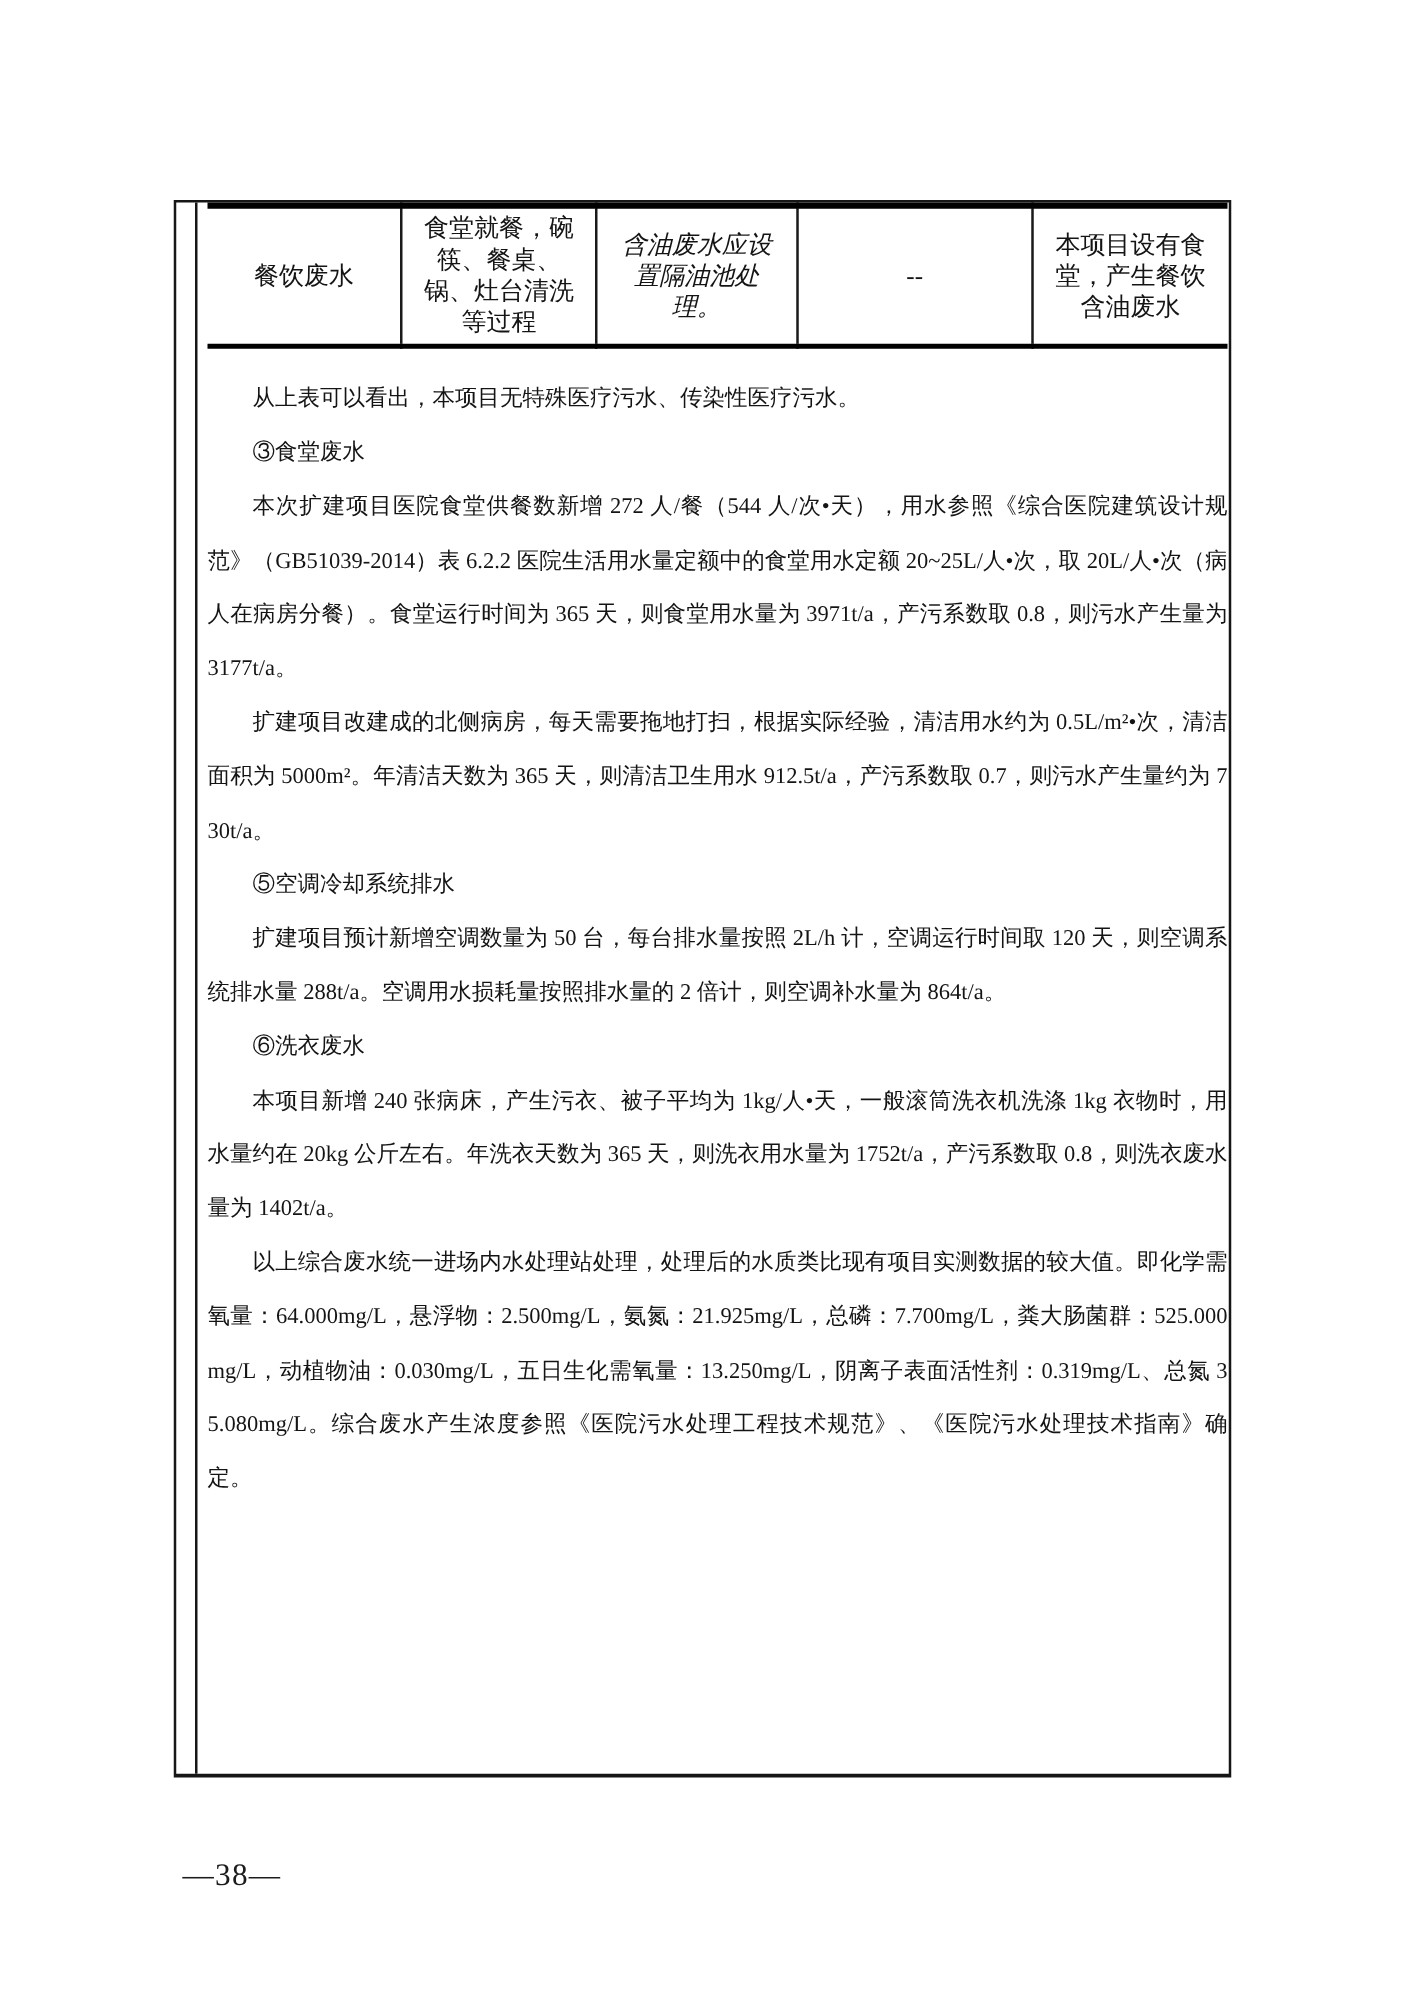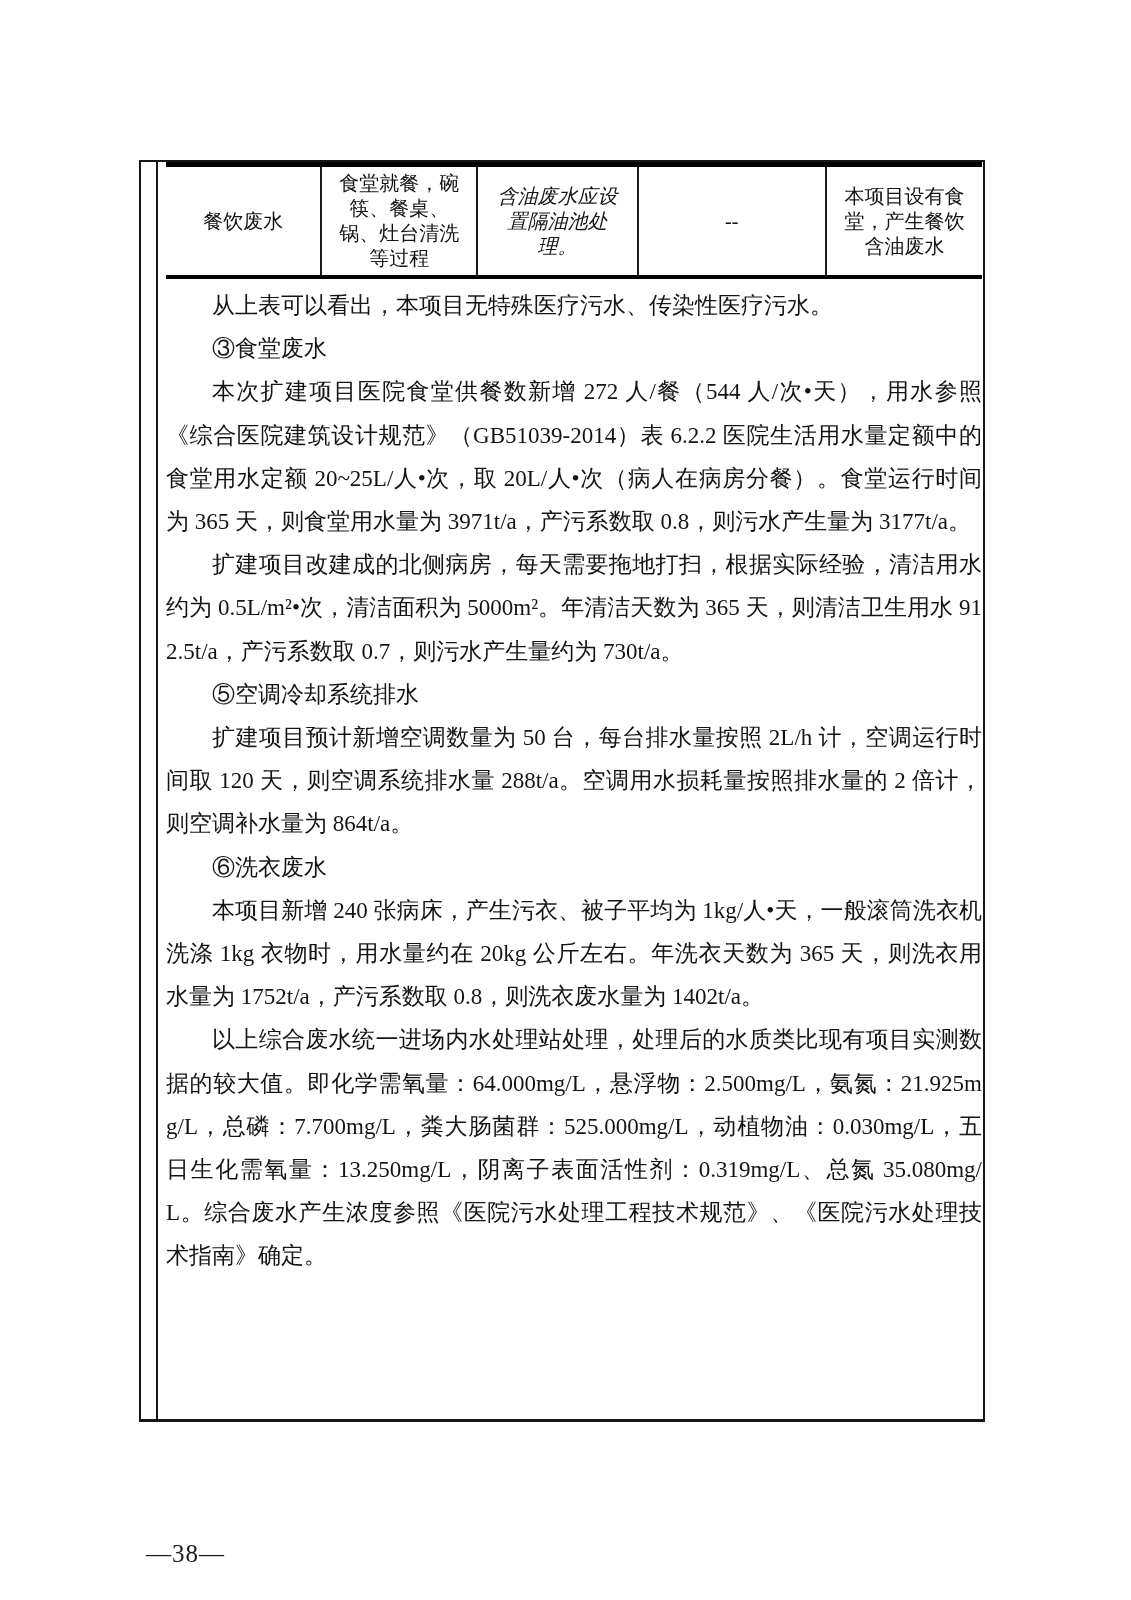--- a/index.html
+++ b/index.html
@@ -65,34 +65,34 @@
   }
   .water-table td:first-child { border-left: none; }
   .water-table .c1 { width: 19.0%; }
   .water-table .c2 { width: 18.9%; }
   .water-table .c3 { width: 19.6%; font-style: italic; }
   .water-table .c4 { width: 23.4%; }
   .water-table .c5 { width: 19.1%; }
 
   
   .body-text {
-    padding-top: 5px;
-    font-size: 23px;
+    padding-top: 18px;
+    font-size: 18px;
   }
   .body-text p {
     margin: 0;
     text-indent: 2em;
     text-align: justify;
     line-height: 43.2px;
     word-break: break-all;
   }
   .page-number {
     position: absolute;
     left: 146px;
-    top: 1540px;
+    top: 1487px;
     font-size: 25px;
     letter-spacing: 1px;
     color: #1c1c1c;
   }
 </style>
 </head>
 <body>
 
 <div class="page">
   <div class="form-box">

